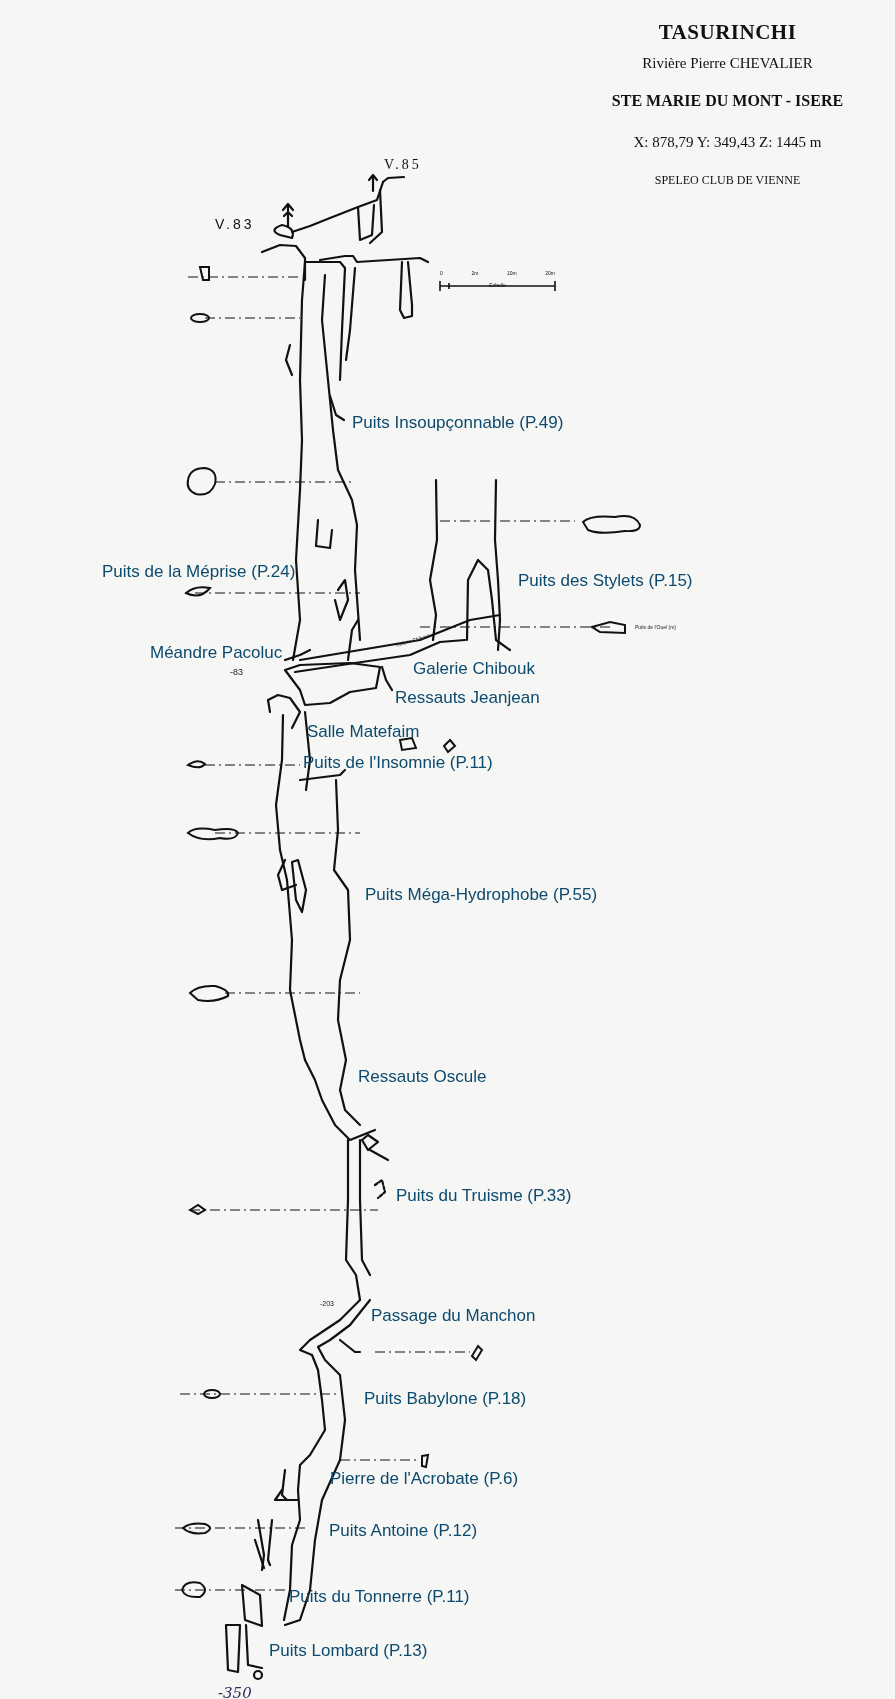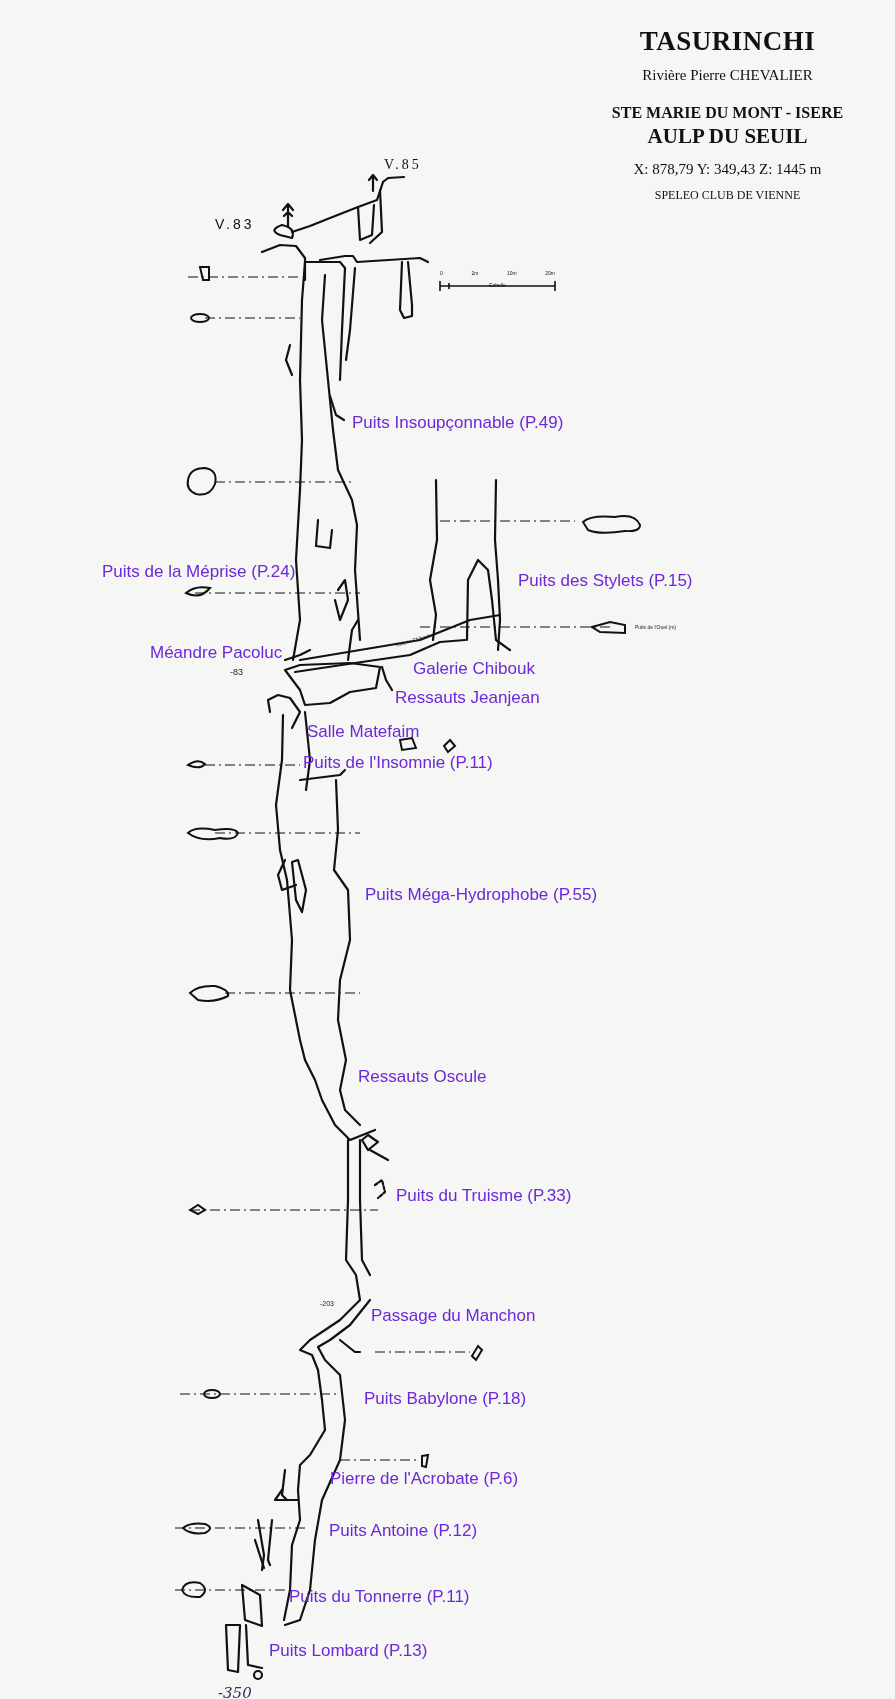--- a/index.html
+++ b/index.html
@@ -4,43 +4,42 @@
   <style>
     html, body { margin: 0; padding: 0; }
     body {
       width: 895px; height: 1699px;
       background: #f6f6f4;
       position: relative; overflow: hidden;
       font-family: "Liberation Sans", sans-serif;
       color: #111;
     }
     .header { position: absolute; left: 585px; top: 18px; width: 285px; text-align: center; font-family: "Liberation Serif", serif; }
-    .h-title { font-size: 27px; font-weight: bold; letter-spacing: 0.5px; margin-top: 8px; }
+    .h-title { font-size: 21px; font-weight: bold; letter-spacing: 0.5px; margin-top: 2px; }
     .h-sub { font-size: 15px; margin-top: 10px; }
     .h-loc { font-size: 16px; font-weight: bold; margin-top: 20px; text-align: center; }
     .h-massif { font-size: 21px; font-weight: bold; margin-top: 2px; }
-    .h-coords { font-size: 15px; margin-top: 12px; }
-    .h-club { font-size: 12px; margin-top: 10px; }
+    .h-coords { font-size: 15px; margin-top: 24px; }
+    .h-club { font-size: 12px; margin-top: 22px; }
     svg.map { position: absolute; left: 0; top: 0; }
-    .label { position: absolute; font-size: 17px; color: #6d28d9; white-space: nowrap; }
+    .label { position: absolute; font-size: 17px; color: #0c4a6e; white-space: nowrap; }
     .entrance { position: absolute; font-size: 14px; letter-spacing: 3px; }
     .scale { position: absolute; left: 440px; top: 270px; width: 115px; }
     .scale .ticks { font-size: 5px; display: flex; justify-content: space-between; }
     .scale .cap { font-size: 5px; text-align: center; margin-top: 6px; }
     .hand { position: absolute; left: 218px; top: 1684px; font-family: "DejaVu Serif", serif; font-style: italic; font-size: 15px; color: #3a2a5a; }
     .small-note { position: absolute; font-size: 5px; color: #222; }
   </style>
 </head>
 <body>
 
 <div class="header">
   <div class="h-title">TASURINCHI</div>
   <div class="h-sub">Rivière Pierre CHEVALIER</div>
   <div class="h-loc">STE MARIE DU MONT - ISERE</div>
-  <div class="h-massif">AULP DU SEUIL</div>
   <div class="h-coords">X: 878,79  Y: 349,43  Z: 1445 m</div>
   <div class="h-club">SPELEO CLUB DE VIENNE</div>
 </div>
 
 <svg class="map" width="895" height="1699" viewBox="0 0 895 1699">
   <g fill="none" stroke="#111" stroke-width="2.2" stroke-linejoin="round" stroke-linecap="round">
 
     <path d="M288 205 l0 22 M283 210 l5 -6 l5 6 M284 216 l4 -4 l4 4"></path>
     <path d="M373 175 l0 16 M369 180 l4 -5 l4 5"></path>
 

